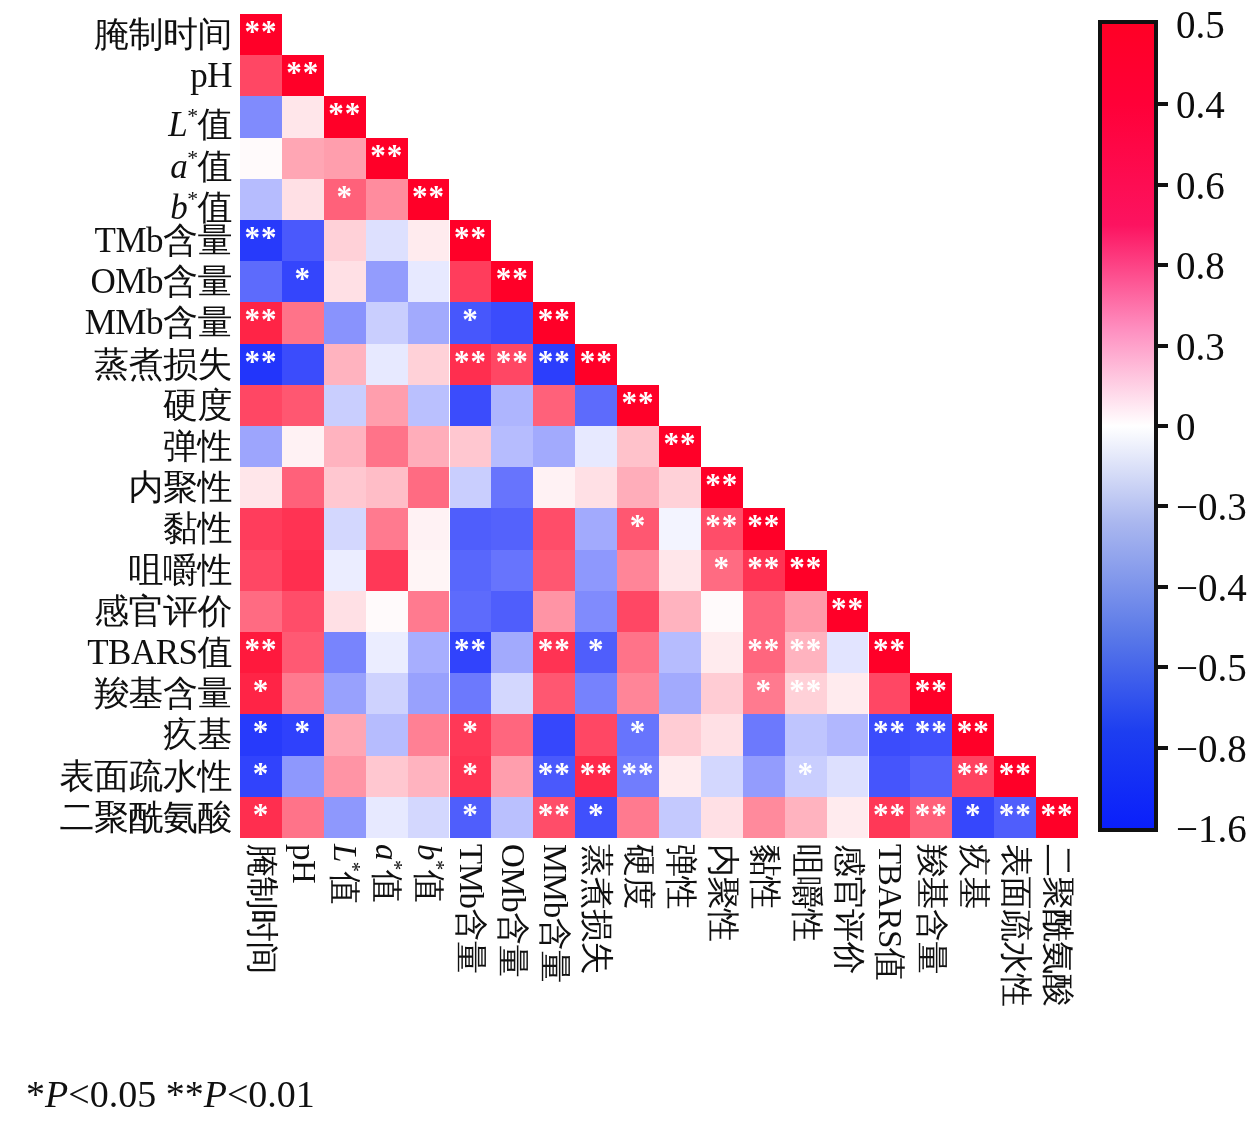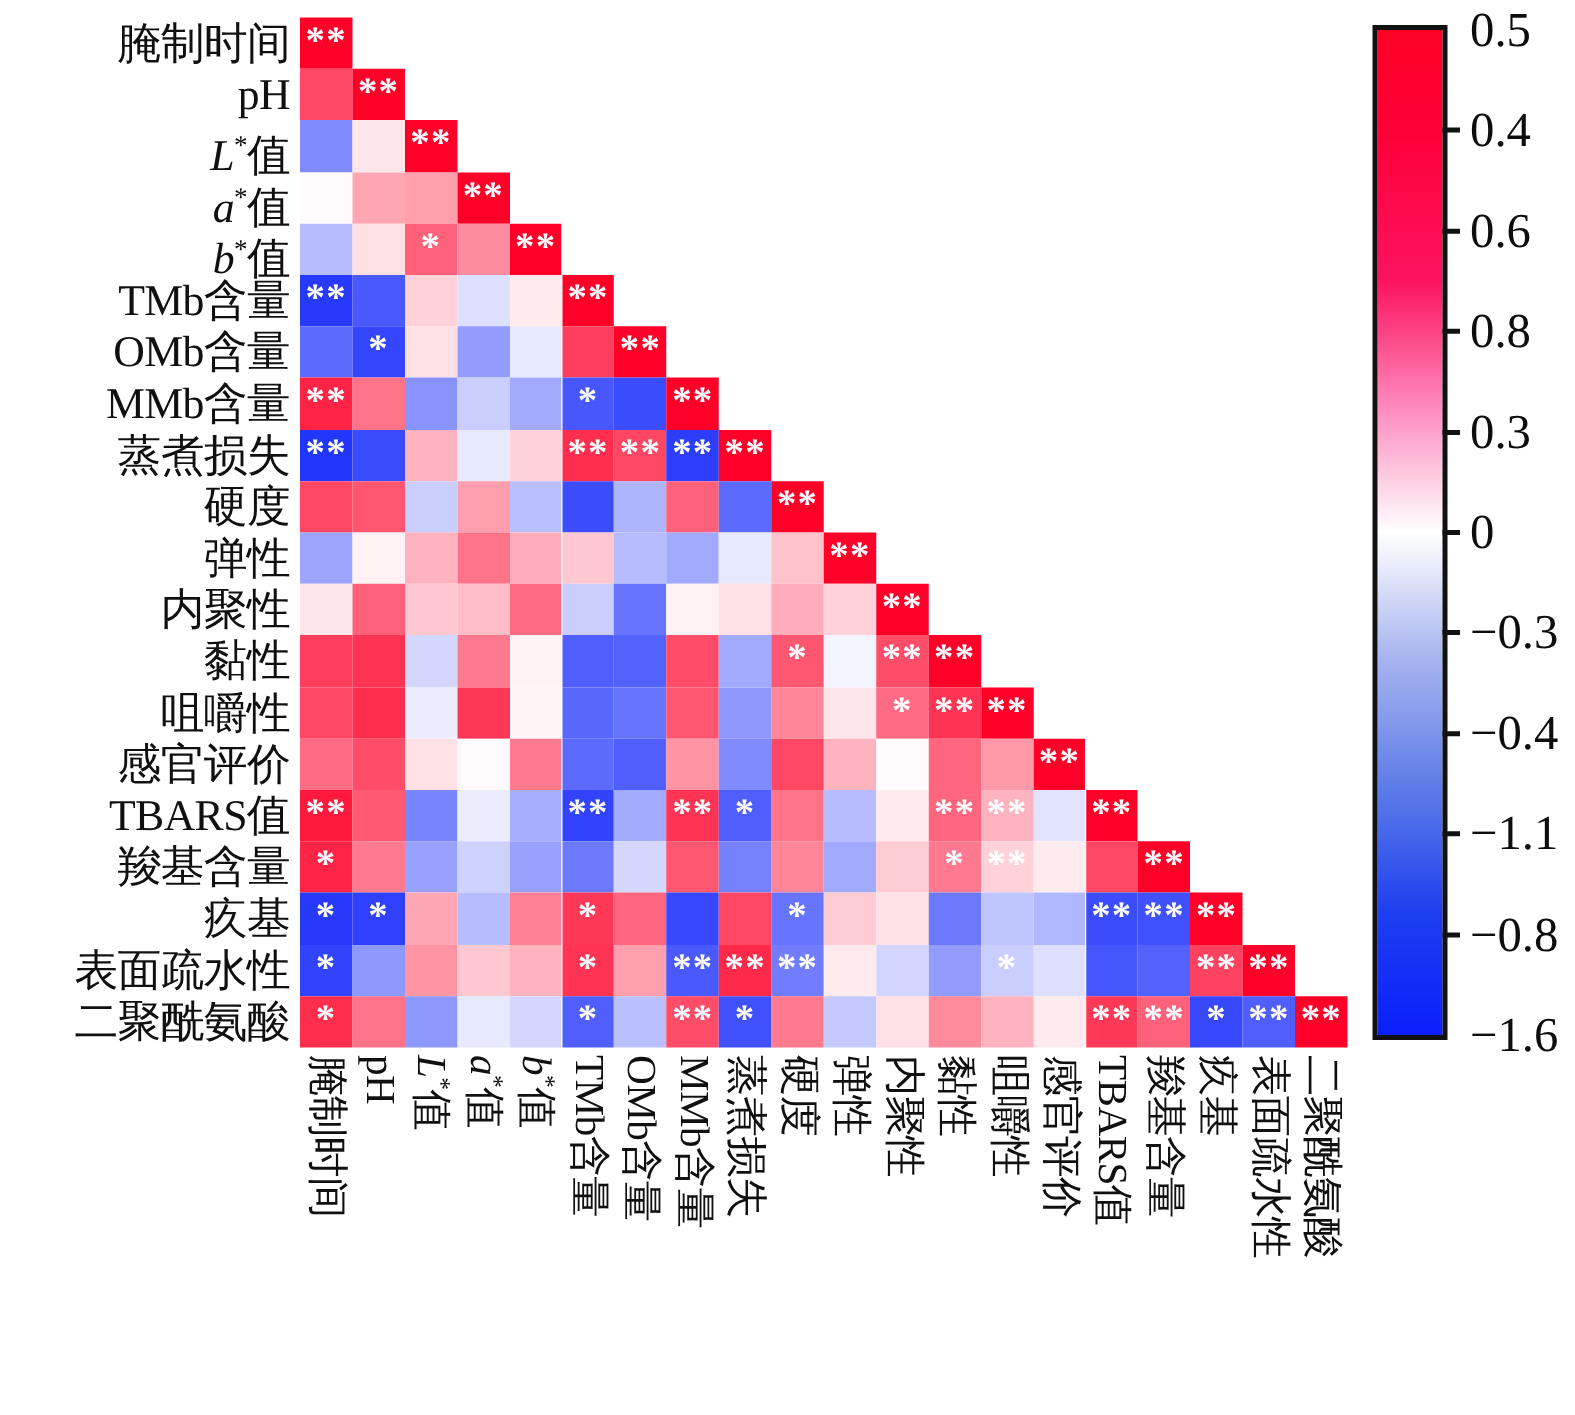--- a/index.html
+++ b/index.html
@@ -610,20 +610,23 @@
       <div class="cb-tick-label" style="top: 245.2px;">0.8</div>
       <div class="cb-tick" style="top: 323.6px;"></div>
       <div class="cb-tick-label" style="top: 325.6px;">0.3</div>
       <div class="cb-tick" style="top: 404px;"></div>
       <div class="cb-tick-label" style="top: 406px;">0</div>
       <div class="cb-tick" style="top: 484.4px;"></div>
       <div class="cb-tick-label" style="top: 486.4px;">−0.3</div>
       <div class="cb-tick" style="top: 564.8px;"></div>
       <div class="cb-tick-label" style="top: 566.8px;">−0.4</div>
       <div class="cb-tick" style="top: 645.2px;"></div>
-      <div class="cb-tick-label" style="top: 647.2px;">−1.1</div>
+      <div class="cb-tick-label" style="top: 647.2px;">−0.5</div>
       <div class="cb-tick" style="top: 725.6px;"></div>
       <div class="cb-tick-label" style="top: 727.6px;">−0.8</div>
       <div class="cb-tick-label" style="top: 808px;">−1.6</div>
     </div>
 
+  <div id="footnote">
+    <span>*</span><span class="it">P</span><span>&lt;0.05 </span><span>**</span><span class="it">P</span><span>&lt;0.01</span>
+  </div>
 
 </div>
 
 </body></html>

